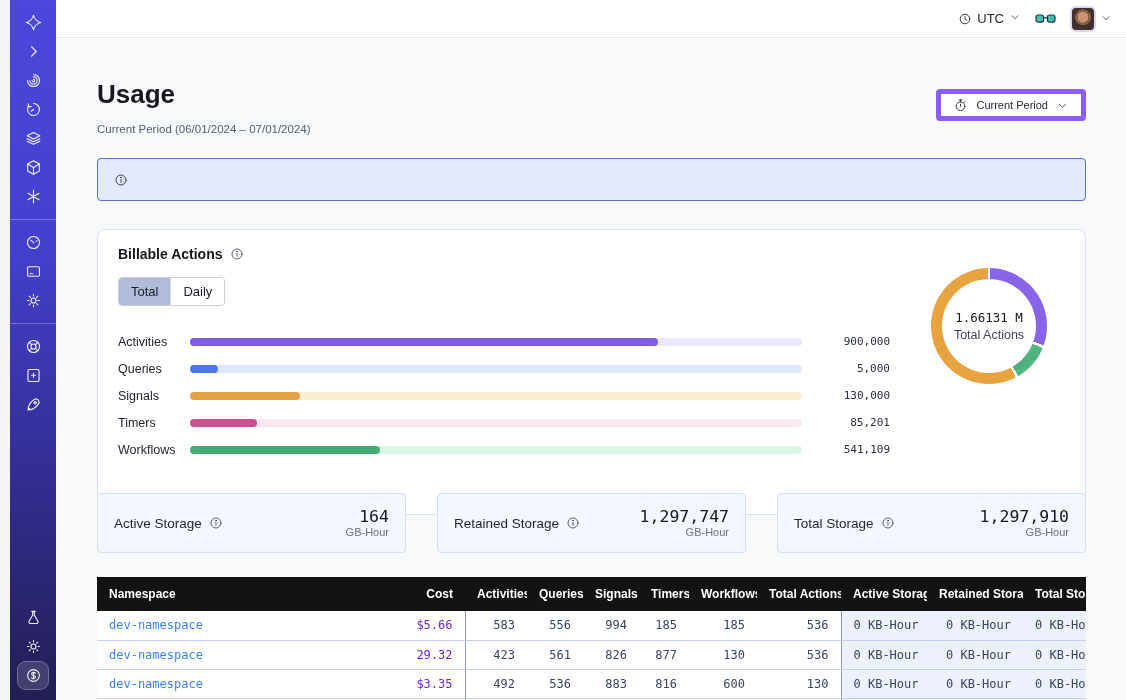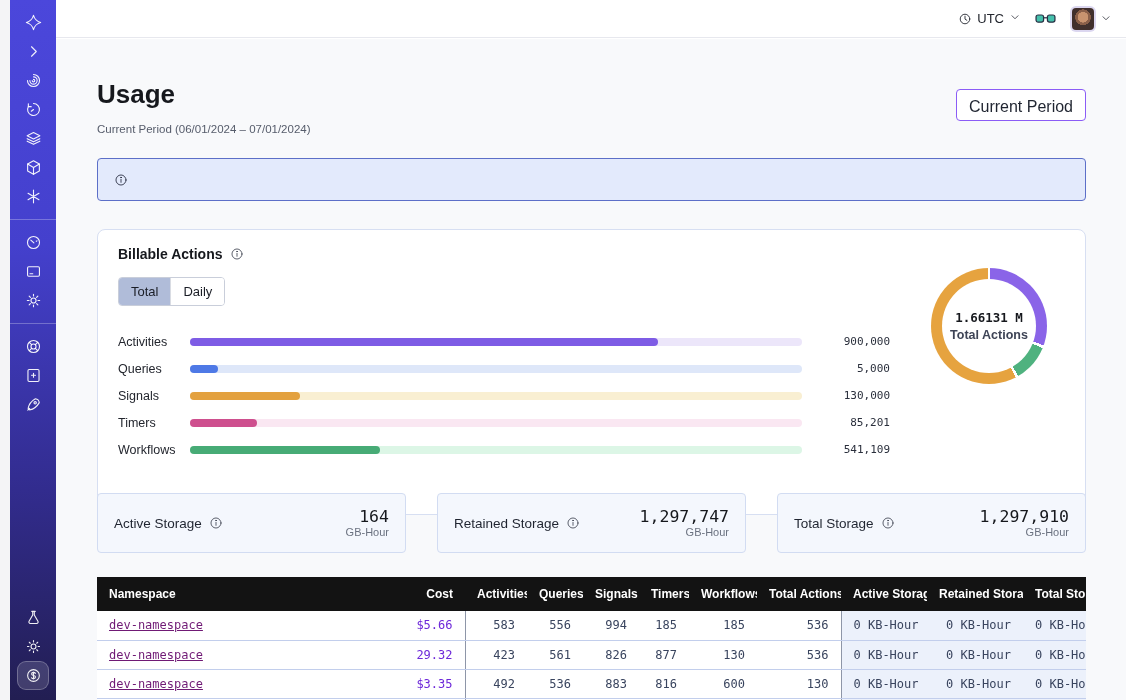--- a/index.html
+++ b/index.html
@@ -30,22 +30,22 @@
   .avatar-wrap { display:flex; align-items:center; gap:4px; cursor:pointer; }
   .avatar { width:26px; height:26px; border-radius:6px; background:#dcd7f0; padding:2px; }
   .avatar .photo { width:22px; height:22px; border-radius:4px;
       background: radial-gradient(circle at 50% 42%, #c9936f 0 31%, #8a5f49 32% 46%, #41302d 47% 100%); }
 
   
   .main { position:absolute; left:56px; top:39px; right:0; bottom:0; background:#f8f9fb; }
   .page-title { position:absolute; left:41px; top:40px; font-size:26px; font-weight:600; color:#16181d; }
   .page-subtitle { position:absolute; left:41px; top:84px; font-size:11.5px; color:#565c6b; }
   .period-btn { position:absolute; right:40px; top:50px; height:32px; padding:0 12px; background:#fff;
-                border:1px solid #8b5cf6; border-radius:4px; display:flex; align-items:center; gap:8px;
-                font-size:16px; color:#1f2430; cursor:pointer;flex-direction:column; }
+                border:5px solid #8b5cf6; border-radius:4px; display:flex; align-items:center; gap:8px;
+                font-size:11px; color:#1f2430; cursor:pointer; }
   .period-btn svg { stroke:#2c2f38; fill:none; stroke-width:1.5; stroke-linecap:round; stroke-linejoin:round; }
 
   .banner { position:absolute; left:41px; right:40px; top:119px; height:43px; background:#e3eafc;
             border:1px solid #5c6fc8; border-radius:4px; display:flex; align-items:center; gap:8px;
             padding:0 16px; font-size:13px; color:#1b2034; }
   .info-ic { display:inline-flex; flex:0 0 auto; }
   .info-ic svg { width:14px; height:14px; stroke:#1b2034; fill:none; stroke-width:1.4; stroke-linecap:round; }
 
   
   .card { position:absolute; left:41px; right:40px; top:190px; height:286px; background:#fff;
@@ -62,21 +62,21 @@
   .bars { position:absolute; left:20px; top:98px; width:772px; }
   .bar-row { display:flex; align-items:center; height:27px; }
   .bar-label { width:66px; font-size:12.5px; color:#23262e; flex:0 0 auto; }
   .bar-track { flex:1 1 auto; height:8px; border-radius:4px; margin:0 16px 0 6px; position:relative; }
   .bar-fill { position:absolute; left:0; top:0; height:8px; border-radius:4px; }
   .bar-value { width:72px; text-align:right; font-family:"DejaVu Sans Mono", monospace; font-size:11px;
                color:#2a2f3c; flex:0 0 auto; }
 
   .donut { position:absolute; right:38px; top:38px; width:116px; height:116px; border-radius:50%; }
   .donut-hole { position:absolute; left:11px; top:11px; right:11px; bottom:11px; border-radius:50%;
-                background:#fff; display:flex; flex-direction:column; align-items:center; justify-content:center; gap:3px;font-weight:bold; }
+                background:#fff; display:flex; flex-direction:column; align-items:center; justify-content:center; gap:3px; }
   .donut-val { font-family:"DejaVu Sans Mono", monospace; font-size:12.5px; color:#16181d; }
   .donut-cap { font-size:12.5px; color:#3e4456; }
 
   
   .storage-row { position:absolute; left:41px; right:40px; top:454px; height:60px; display:flex; gap:31px; }
   .storage-card { flex:1 1 0; background:#f4f7fd; border:1px solid #d2dcf2; border-radius:4px;
                   display:flex; align-items:center; justify-content:space-between; padding:0 16px; }
   .storage-label { display:flex; align-items:center; gap:7px; font-size:13.5px; color:#1f2430; }
   .storage-label .info-ic svg { stroke:#3a3f4c; }
   .storage-right { text-align:right; }
@@ -84,21 +84,21 @@
   .storage-unit { font-size:11px; color:#6b7280; }
 
   
   .table-wrap { position:absolute; left:41px; right:40px; top:538px; bottom:0; overflow:hidden; }
   table { border-collapse:collapse; width:100%; table-layout:fixed; background:#fff; }
   thead th { background:#131313; color:#fff; font-size:12px; font-weight:600; height:34px;
              padding:0 12px; white-space:nowrap; overflow:hidden; }
   th.h-left { text-align:left; } th.h-right { text-align:right; }
   tbody td { height:29px; border-bottom:1px solid #c2ceec; font-family:"DejaVu Sans Mono", monospace;
              font-size:12px; color:#39445e; padding:0 12px; white-space:nowrap; overflow:hidden; background:#fff; }
-  td.c-ns a { color:#701a75; text-decoration:underline; cursor:pointer;text-align:center; }
+  td.c-ns a { color:#3b82f6; cursor:pointer;text-align:center; }
   td.num { text-align:right; }
   td.c-cost { color:#6d28d9; }
   td.div-left, th.div-left-h { border-left:1px solid #8e96a8; }
   td.stor { background:#ecf1fb; text-align:right; }
 </style>
 </head>
 <body>
 
 <div class="app">
   <div class="gutter"></div>

